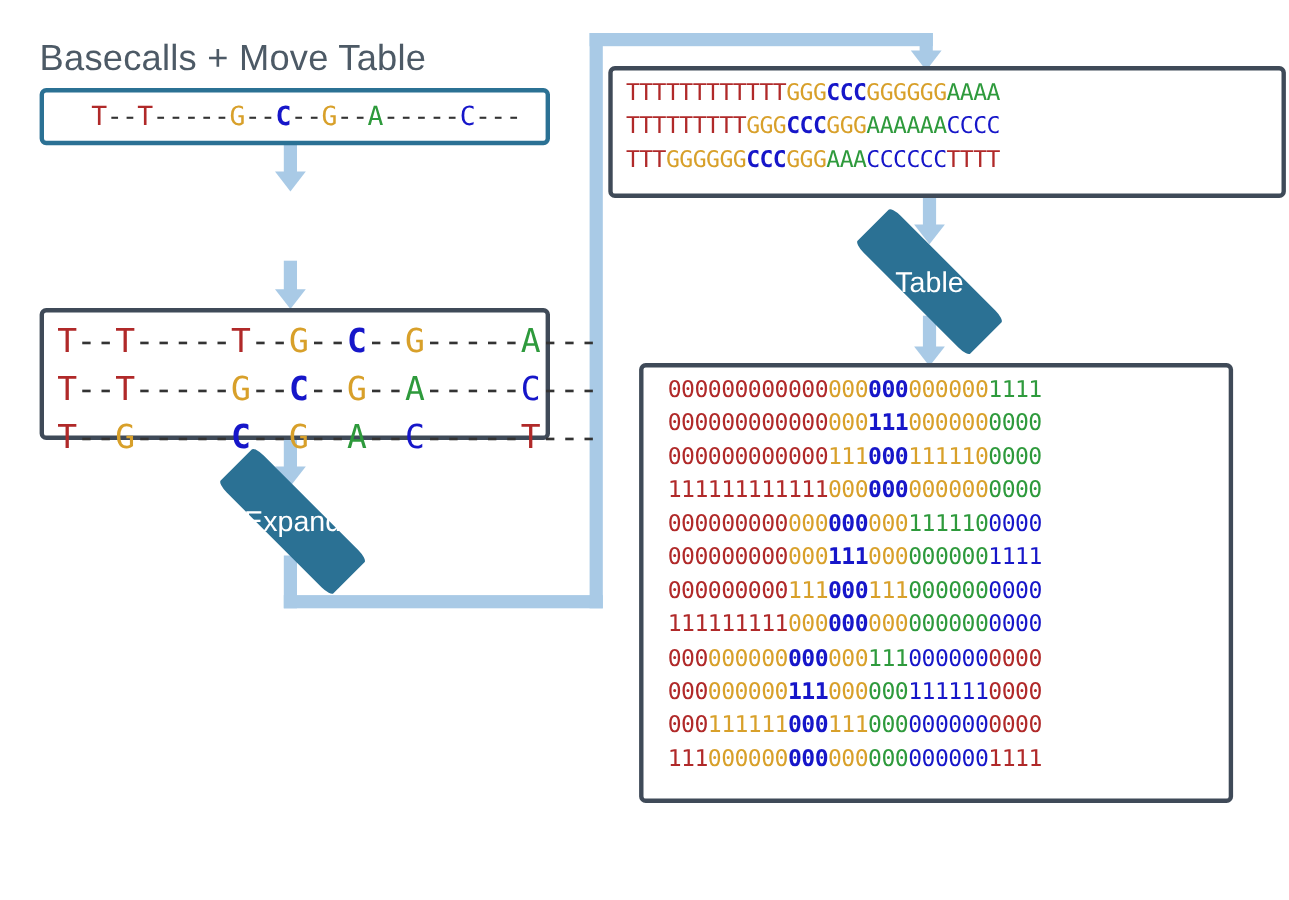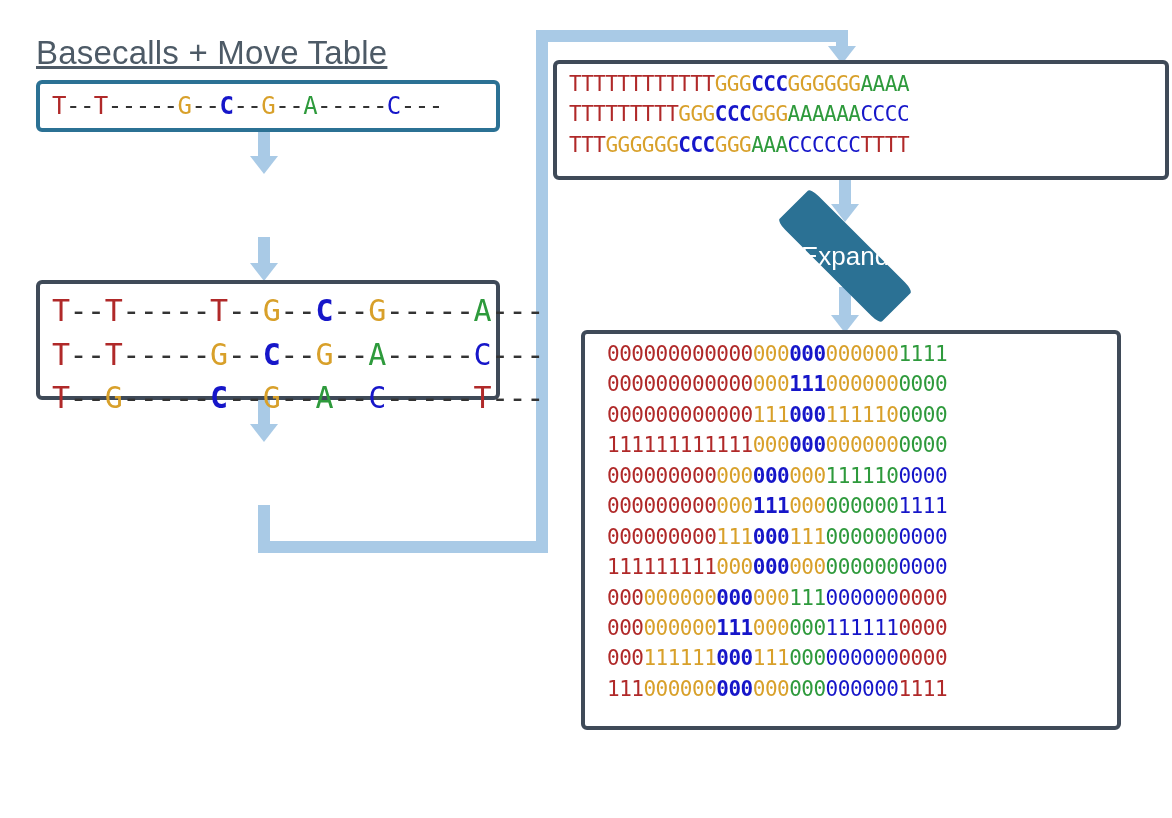--- a/index.html
+++ b/index.html
@@ -85,45 +85,49 @@
     position: absolute;
     height: 12px;
     background: #a9cae6;
   }
   .elbow-v {
     position: absolute;
     width: 12px;
     background: #a9cae6;
   }
 
-  .box.accent { border-color: #2b7194; }
+  .box.accent { border-color: #2b7194; padding-left: 31px; }
 </style>
 </head>
 <body>
 
 <div class="stage">
 
-  <div class="title" style="left:36px; top:34px;text-decoration:underline;">Basecalls + Move Table</div>
+  <div class="title" style="left:36px; top:34px;">Basecalls + Move Table</div>
 
   <div class="arrow-v" style="left:258px; top:130px; height:28px;"></div>
   <div class="arrow-v" style="left:258px; top:237px; height:28px;"></div>
   <div class="arrow-v" style="left:258px; top:398px; height:28px;"></div>
 
   <div class="elbow-v" style="left:258px; top:505px; height:48px;"></div>
   <div class="elbow" style="left:258px; top:541px; width:290px;"></div>
   <div class="elbow-v" style="left:536px; top:30px; height:523px;"></div>
   <div class="elbow" style="left:536px; top:30px; width:312px;"></div>
   <div class="arrow-v" style="left:836px; top:30px; height:18px;"></div>
 
   <div class="arrow-v" style="left:839px; top:178px; height:28px;"></div>
   <div class="arrow-v" style="left:839px; top:287px; height:30px;"></div>
 
+  <div class="diamond-wrap" style="left:126px; top:438px; width:280px; height:72px;">
+    <div class="diamond" style="width:50px; height:50px; transform: rotate(45deg) scaleX(2.9) scaleY(0.95);"></div>
+    <div class="diamond-label">Expand</div>
+  </div>
   <div class="diamond-wrap" style="left:705px; top:220px; width:280px; height:72px;">
     <div class="diamond" style="width:50px; height:50px; transform: rotate(45deg) scaleX(2.9) scaleY(0.95);"></div>
-    <div class="diamond-label">Expand</div>
+    <div class="diamond-label">Table</div>
   </div>
 
   <div class="box accent box1" style="left:36px; top:80px; width:464px; height:52px;">
     <div class="inner mono"><span class="cT">T</span><span class="cD">--</span><span class="cT">T</span><span class="cD">-----</span><span class="cG">G</span><span class="cD">--</span><span class="cC bld">C</span><span class="cD">--</span><span class="cG">G</span><span class="cD">--</span><span class="cA">A</span><span class="cD">-----</span><span class="cC">C</span><span class="cD">---</span></div>
   </div>
 
   <div class="box box2" style="left:36px; top:280px; width:464px; height:120px;">
     <div class="inner mono"><span class="cT">T</span><span class="cD">--</span><span class="cT">T</span><span class="cD">-----</span><span class="cT">T</span><span class="cD">--</span><span class="cG">G</span><span class="cD">--</span><span class="cC bld">C</span><span class="cD">--</span><span class="cG">G</span><span class="cD">-----</span><span class="cA">A</span><span class="cD">---</span>
 <span class="cT">T</span><span class="cD">--</span><span class="cT">T</span><span class="cD">-----</span><span class="cG">G</span><span class="cD">--</span><span class="cC bld">C</span><span class="cD">--</span><span class="cG">G</span><span class="cD">--</span><span class="cA">A</span><span class="cD">-----</span><span class="cC">C</span><span class="cD">---</span>
 <span class="cT">T</span><span class="cD">--</span><span class="cG">G</span><span class="cD">-----</span><span class="cC bld">C</span><span class="cD">--</span><span class="cG">G</span><span class="cD">--</span><span class="cA">A</span><span class="cD">--</span><span class="cC">C</span><span class="cD">-----</span><span class="cT">T</span><span class="cD">---</span></div>

